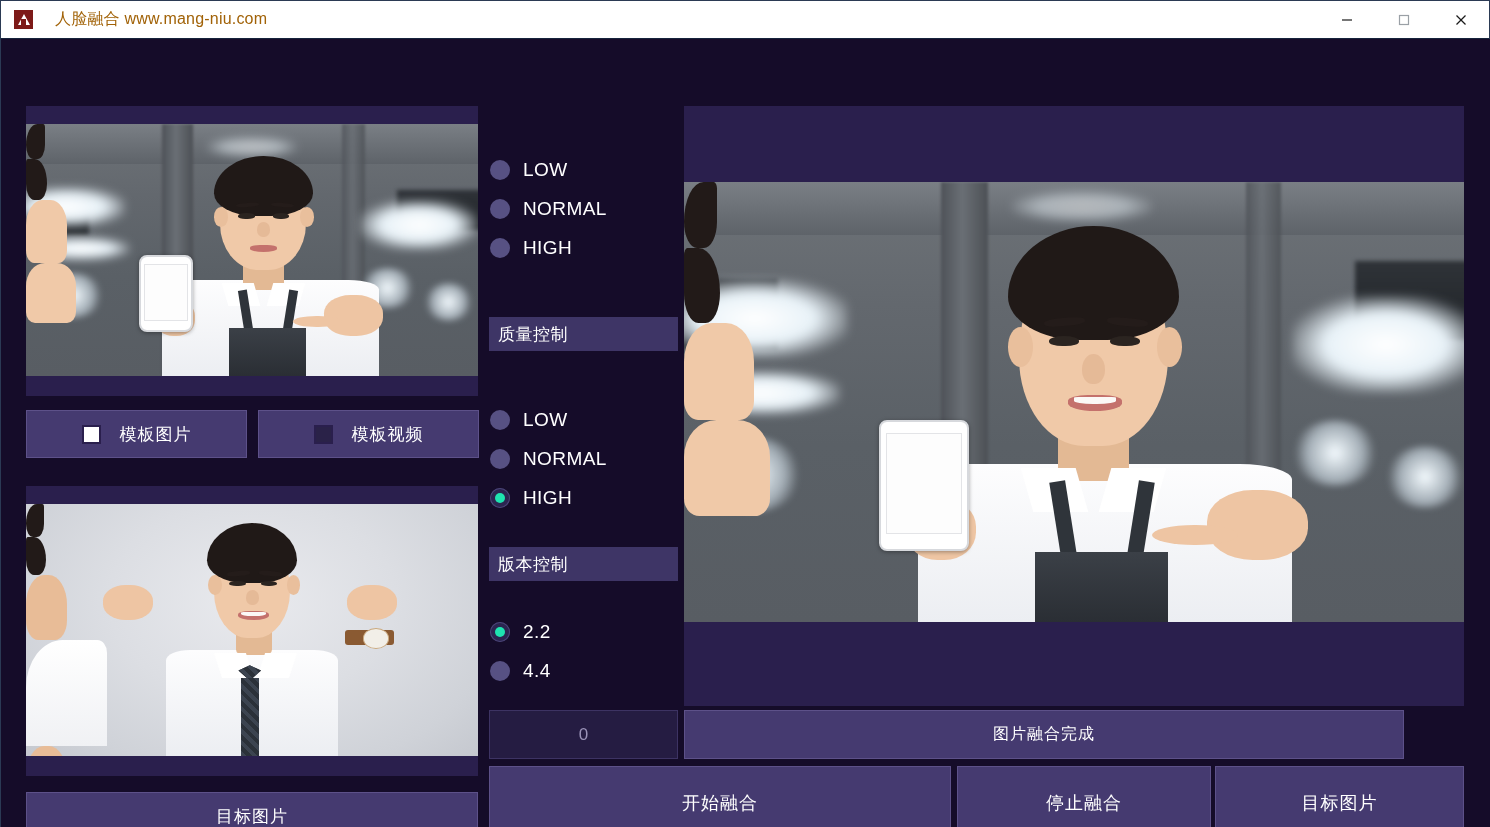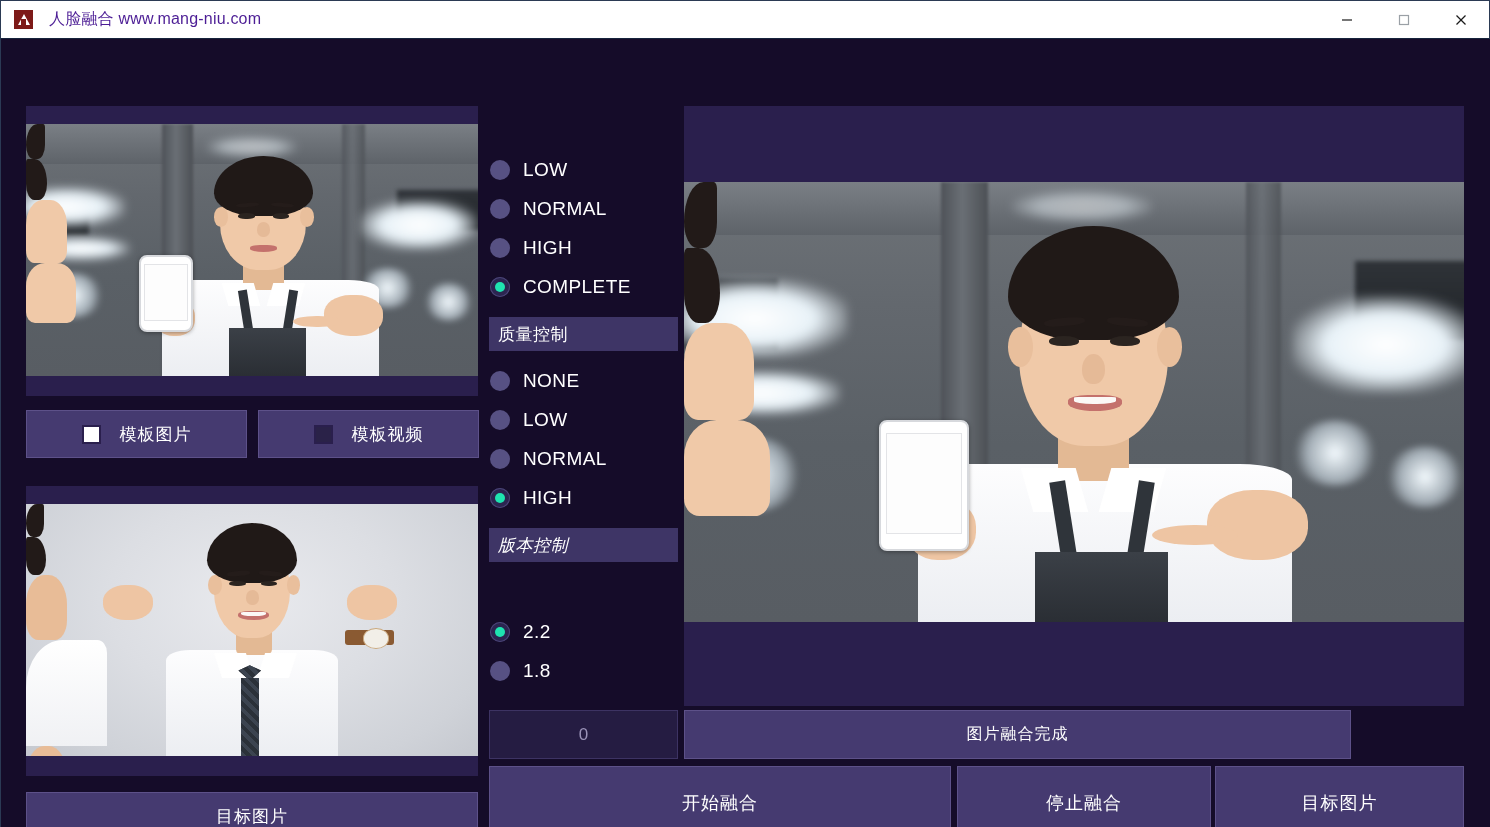--- a/index.html
+++ b/index.html
@@ -55,23 +55,23 @@
   }
   .app-icon::before {
     content: "";
     position: absolute;
     left: 7px; top: 9px;
     width: 5px; height: 6px;
     background: #7d1a18;
     z-index: 2;
   }
   .title-text {
-    margin-left: 16px;
+    margin-left: 22px;
     font-size: 16px;
-    color: #4c1d95;
+    color: #a16207;
     letter-spacing: .2px;
     white-space: nowrap;
   }
   .win-buttons {
     margin-left: auto;
     display: flex;
     height: 100%;
   }
   .win-btn {
     width: 57px;
@@ -149,21 +149,21 @@
     color: #ffffff;
     font-size: 17px;
     display: flex;
     align-items: center;
     padding-left: 9px;
     box-sizing: border-box;
     letter-spacing: .5px;
   }
   #grp-fusion  { top: 67px; }
   #grp-quality { top: 278px; }
-  #grp-version { top: 489px; font-style: italic; }
+  #grp-version { top: 508px; }
 
   .radio-row {
     position: absolute;
     left: 489px;
     width: 188px;
     height: 29px;
     display: flex;
     align-items: center;
     gap: 13px;
   }
@@ -208,21 +208,21 @@
     justify-content: center;
   }
 
   
   #res-panel { left: 683px; top: 67px; width: 780px; height: 600px; }
   #res-photo { left: 683px; top: 143px; width: 780px; height: 440px; }
 
   #status-bar {
     position: absolute;
     left: 683px; top: 671px;
-    width: 667px; height: 49px;
+    width: 720px; height: 49px;
     background: #453a70;
     border: 1px solid #5d5189;
     box-sizing: border-box;
     color: #ffffff;
     font-size: 16px;
     display: flex;
     align-items: center;
     justify-content: center;
     letter-spacing: 1px;
   }
@@ -520,31 +520,23 @@
       <span class="radio-label">LOW</span>
     </div>
     <div class="radio-row" style="top:155px;">
       <span class="radio-dot"></span>
       <span class="radio-label">NORMAL</span>
     </div>
     <div class="radio-row" style="top:194px;">
       <span class="radio-dot"></span>
       <span class="radio-label">HIGH</span>
     </div>
-    <div class="radio-row" style="top:233px;">
-      <span class="radio-dot sel"></span>
-      <span class="radio-label">COMPLETE</span>
-    </div>
 
     <div class="grp-header" id="grp-quality">质量控制</div>
 
-    <div class="radio-row" style="top:327px;">
-      <span class="radio-dot"></span>
-      <span class="radio-label">NONE</span>
-    </div>
     <div class="radio-row" style="top:366px;">
       <span class="radio-dot"></span>
       <span class="radio-label">LOW</span>
     </div>
     <div class="radio-row" style="top:405px;">
       <span class="radio-dot"></span>
       <span class="radio-label">NORMAL</span>
     </div>
     <div class="radio-row" style="top:444px;">
       <span class="radio-dot sel"></span>
@@ -552,21 +544,21 @@
     </div>
 
     <div class="grp-header" id="grp-version">版本控制</div>
 
     <div class="radio-row" style="top:578px;">
       <span class="radio-dot sel"></span>
       <span class="radio-label">2.2</span>
     </div>
     <div class="radio-row" style="top:617px;">
       <span class="radio-dot"></span>
-      <span class="radio-label">1.8</span>
+      <span class="radio-label">4.4</span>
     </div>
 
     <div id="counter-box">
       <span>0</span>
     </div>
 
     <div class="panel" id="res-panel"></div>
     <div class="photo" id="res-photo">
       <div class="scene mall">
         <div class="ceiling" style="height:12%;"></div>

